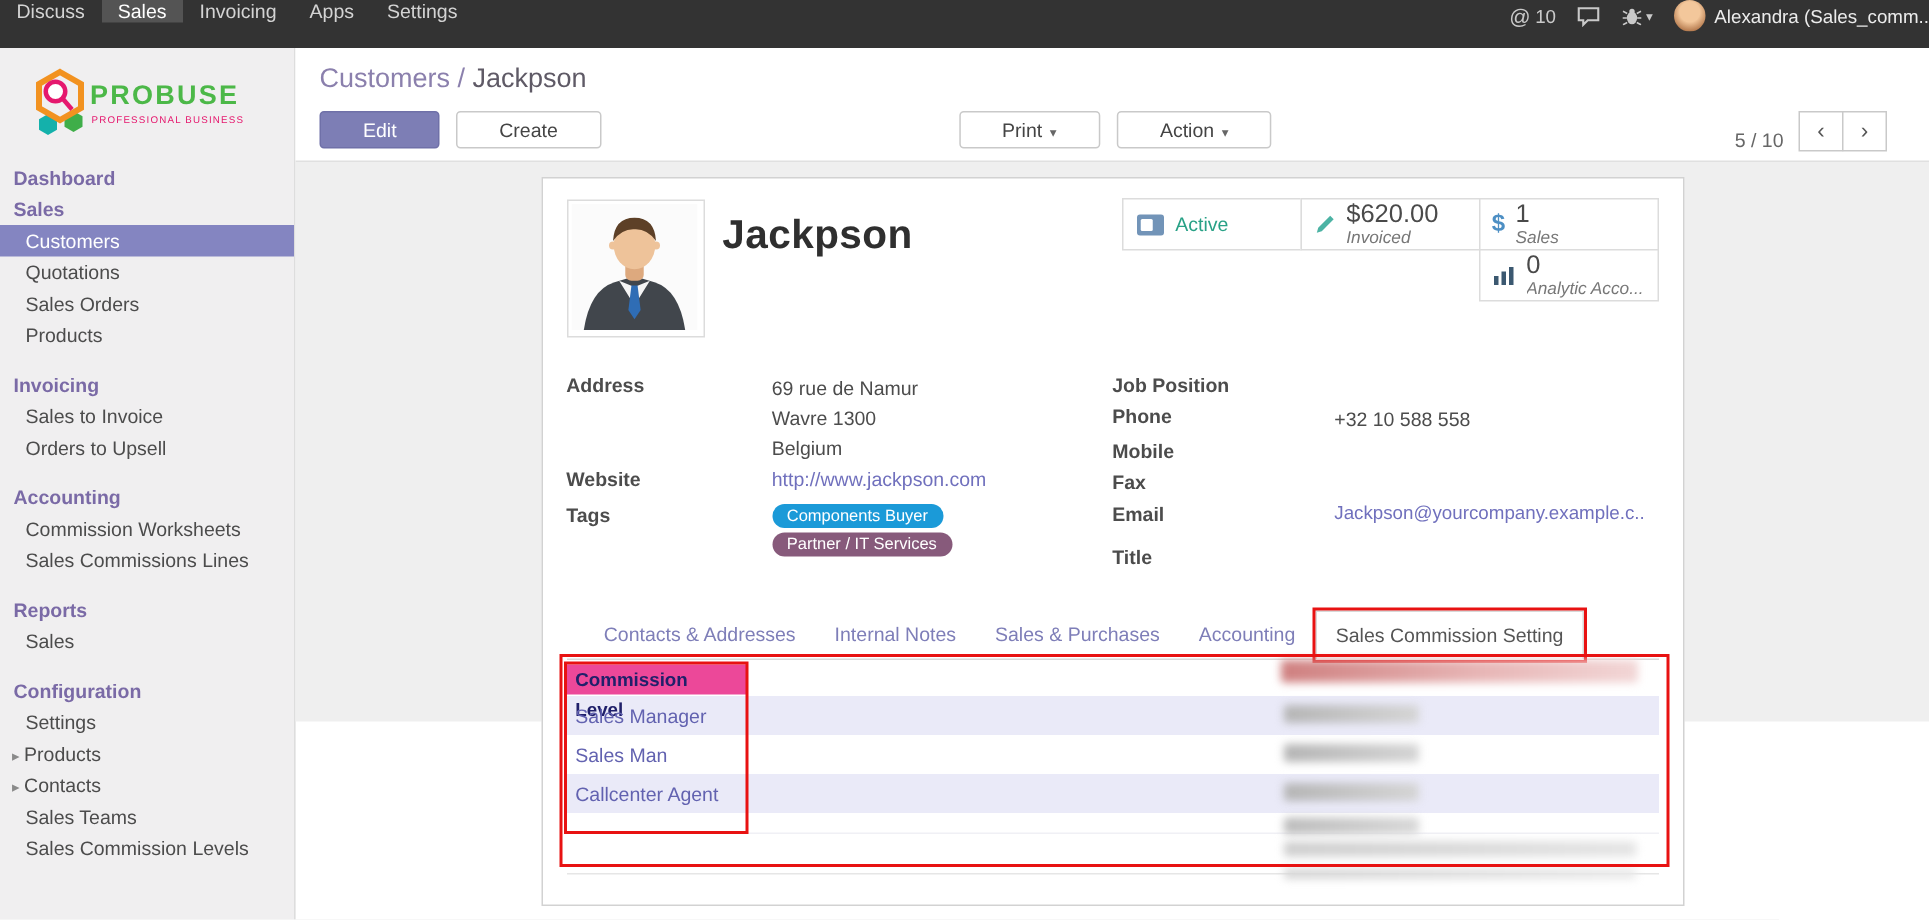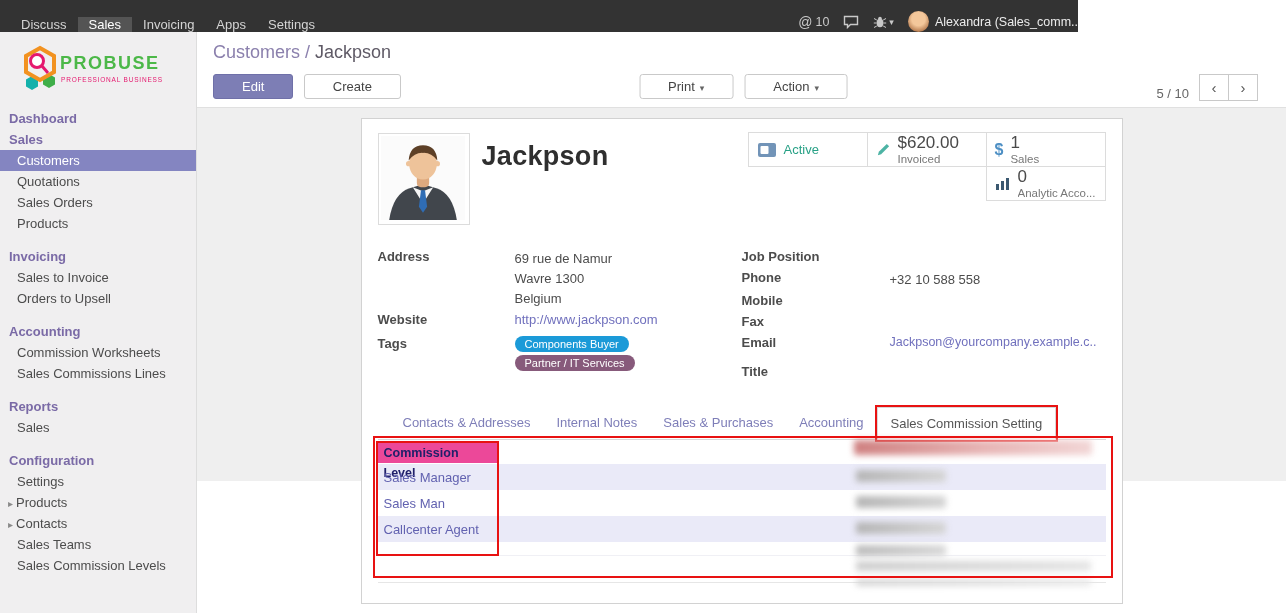--- a/index.html
+++ b/index.html
@@ -1,22 +1,22 @@
 <!DOCTYPE html>
 <html><head>
 <meta charset="utf-8">
 <style>
   * { box-sizing: border-box; }
   body {
     width: 1286px; height: 613px; margin: 0; overflow: hidden;
     font-family: "Liberation Sans", sans-serif; background: #fff; position: relative;
   }
   
-  .topbar { position: absolute; top:0; left:0; width:1078px; height:32px; background:#333333;
-            display:flex; align-items:flex-end; z-index:20;padding-left:10px; }
+  .topbar { position: absolute; top:0; left:0; width:1286px; height:32px; background:#333333;
+            display:flex; align-items:flex-start; z-index:20; }
   .menu { display:flex; align-items:stretch; }
   .menu-item { display:flex; align-items:center; padding:0 11px; color:#d4d4d4; font-size:13px; cursor:pointer; }
   .menu-item.active { background:#545454; color:#fff; }
   .topbar-right { margin-left:auto; display:flex; align-items:center; gap:14px; color:#c9c9c9;
                   font-size:12.5px; white-space:nowrap; overflow:hidden; padding-left:8px; }
   .mention { display:flex; align-items:center; gap:3px; cursor:pointer; }
   .at-glyph { font-size:14px; }
   .icon-btn { display:flex; align-items:center; cursor:pointer; gap:2px; }
   .caret { font-size:9px; color:#c9c9c9; }
   .user { display:flex; align-items:center; gap:6px; color:#ececec; cursor:pointer; }
@@ -55,21 +55,21 @@
   .sheet { position:relative; width:762px; margin:10px auto 0; background:#fff;
            border:1px solid #d2d2d2; padding:14px 16px 10px; height:486px; }
   .sheet-head { display:flex; }
   .avatar-box { width:92px; height:92px; border:1px solid #dcdcdc; padding:2px; background:#fff; flex-shrink:0; }
   .title { font-size:27px; color:#2f2f2f; font-weight:bold; margin:8px 0 0 12px; letter-spacing:.3px; }
   .stats { margin-left:auto; display:grid; grid-template-columns:repeat(3,119px); align-content:start; }
   .stat { border:1px solid #dcdcdc; margin-left:-1px; margin-top:-1px; height:35px; display:flex;
           align-items:center; padding:0 8px; background:#fff; cursor:pointer; gap:7px; }
   .stat .txt { display:flex; flex-direction:column; line-height:1.15; overflow:hidden; }
   .stat .v { font-size:17px; font-weight:normal; color:#4a4a4a; white-space:nowrap; }
-  .stat .l { font-size:11.5px; color:#777; white-space:nowrap; }
+  .stat .l { font-size:11.5px; color:#777; white-space:nowrap;font-style:italic; }
   .stat .al { font-size:13px; color:#28a186; }
   .stat.s4 { grid-column:3; }
   .dollar-glyph { font-size:16px; font-weight:bold; color:#4d8fc4; }
   
   .fields { display:flex; margin-top:24px; }
   .fcol { width:365px; }
   .frow { display:flex; margin-bottom:3px; min-height:18px; }
   .flabel { font-size:13px; font-weight:bold; color:#4c4c4c; flex-shrink:0; }
   .fcol.left .flabel { width:137px; }
   .fcol.right .flabel { width:148px; }

